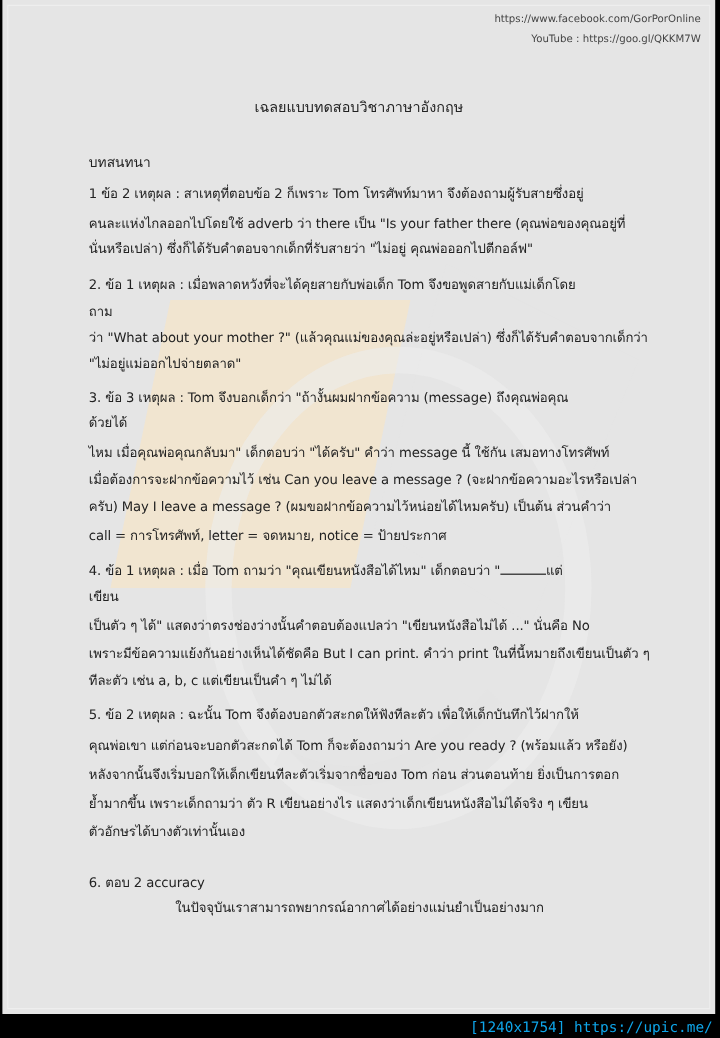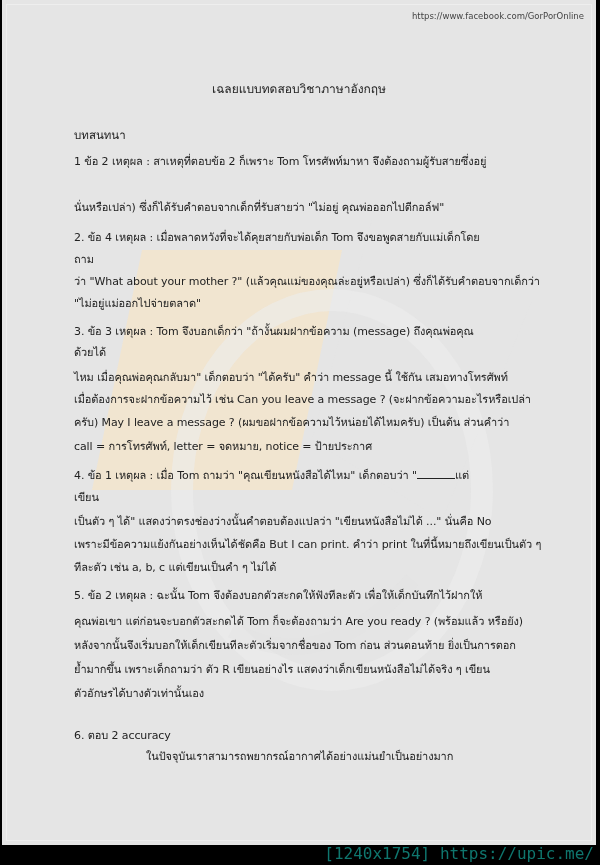--- a/index.html
+++ b/index.html
@@ -86,50 +86,52 @@
       left: 0;
       right: 0;
       bottom: 0;
       height: 20px;
       background: #000000;
     }
     .footer-text {
       position: absolute;
       right: 6px;
       bottom: 2px;
-      color: #0f766e;
+      color: #0ea5e9;
       font-family: "DejaVu Sans Mono", "Liberation Mono", monospace;
-      font-size: 16px;
+      font-size: 12px;
     }
   </style>
 </head>
 <body>
 
 <div class="page">
   <div class="inner-border"></div>
 
   <svg class="watermark" viewBox="0 0 500 600">
     <polygon points="80,90 280,90 230,330 30,330" fill="#fbe6bf" opacity="0.55"></polygon>
     <polygon points="310,60 470,140 380,360 250,280" fill="#e6e6e6" opacity="0.5"></polygon>
     <ellipse cx="270" cy="330" rx="150" ry="190" fill="none" stroke="#ececec" stroke-width="22" opacity="0.6"></ellipse>
     <path d="M170 470 Q260 520 350 420" fill="none" stroke="#e3e3e3" stroke-width="16" opacity="0.5"></path>
   </svg>
 
   <div class="header-links">
     <div>https://www.facebook.com/GorPorOnline</div>
+    <div>YouTube : https://goo.gl/QKKM7W</div>
   </div>
 
   <div class="doc-title t1">เฉลยแบบทดสอบวิชาภาษาอังกฤษ</div>
 
   <div class="section-label">บทสนทนา</div>
 
   <div class="line" style="top:152px">1 ข้อ 2  เหตุผล :   สาเหตุที่ตอบข้อ 2  ก็เพราะ  Tom  โทรศัพท์มาหา  จึงต้องถามผู้รับสายซึ่งอยู่</div>
+  <div class="line" style="top:177px">คนละแห่งไกลออกไปโดยใช้  adverb ว่า  there  เป็น  "Is  your  father  there  (คุณพ่อของคุณอยู่ที่</div>
   <div class="line" style="top:198px">นั่นหรือเปล่า)  ซึ่งก็ได้รับคำตอบจากเด็กที่รับสายว่า  "ไม่อยู่ คุณพ่อออกไปตีกอล์ฟ"</div>
 
-  <div class="line" style="top:228px">2. ข้อ 4  เหตุผล          :  เมื่อพลาดหวังที่จะได้คุยสายกับพ่อเด็ก  Tom  จึงขอพูดสายกับแม่เด็กโดย</div>
+  <div class="line" style="top:228px">2. ข้อ 1  เหตุผล          :  เมื่อพลาดหวังที่จะได้คุยสายกับพ่อเด็ก  Tom  จึงขอพูดสายกับแม่เด็กโดย</div>
   <div class="line" style="top:250px">ถาม</div>
   <div class="line" style="top:272px">ว่า  "What  about  your  mother ?"  (แล้วคุณแม่ของคุณล่ะอยู่หรือเปล่า) ซึ่งก็ได้รับคำตอบจากเด็กว่า</div>
   <div class="line" style="top:294px">"ไม่อยู่แม่ออกไปจ่ายตลาด"</div>
 
   <div class="line" style="top:322px">3. ข้อ 3  เหตุผล          :  Tom  จึงบอกเด็กว่า  "ถ้างั้นผมฝากข้อความ  (message)  ถึงคุณพ่อคุณ</div>
   <div class="line" style="top:343px">ด้วยได้</div>
   <div class="line" style="top:368px">ไหม  เมื่อคุณพ่อคุณกลับมา"  เด็กตอบว่า  "ได้ครับ"  คำว่า  message  นี้     ใช้กัน เสมอทางโทรศัพท์</div>
   <div class="line" style="top:390px">เมื่อต้องการจะฝากข้อความไว้  เช่น  Can you leave a message ?  (จะฝากข้อความอะไรหรือเปล่า</div>
   <div class="line" style="top:437px">call = การโทรศัพท์, letter = จดหมาย,  notice = ป้ายประกาศ</div>
   <div class="line" style="top:413px">ครับ)  May I leave a message ?    (ผมขอฝากข้อความไว้หน่อยได้ไหมครับ)  เป็นต้น  ส่วนคำว่า</div>

